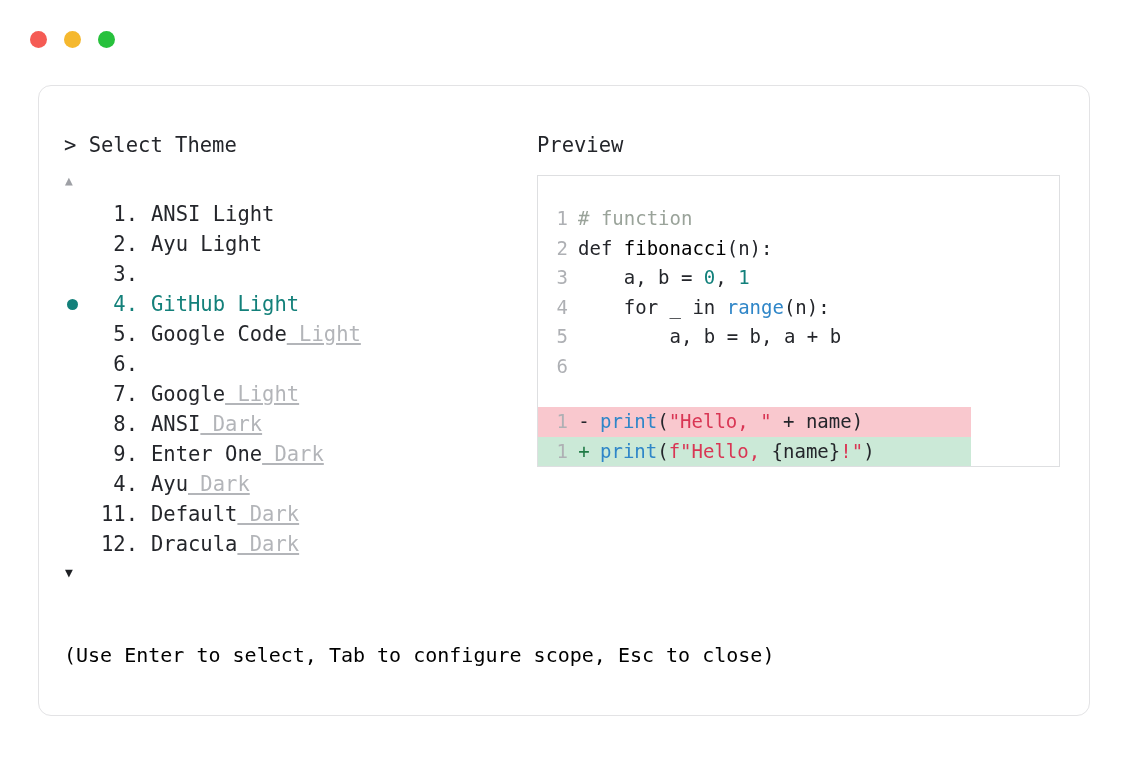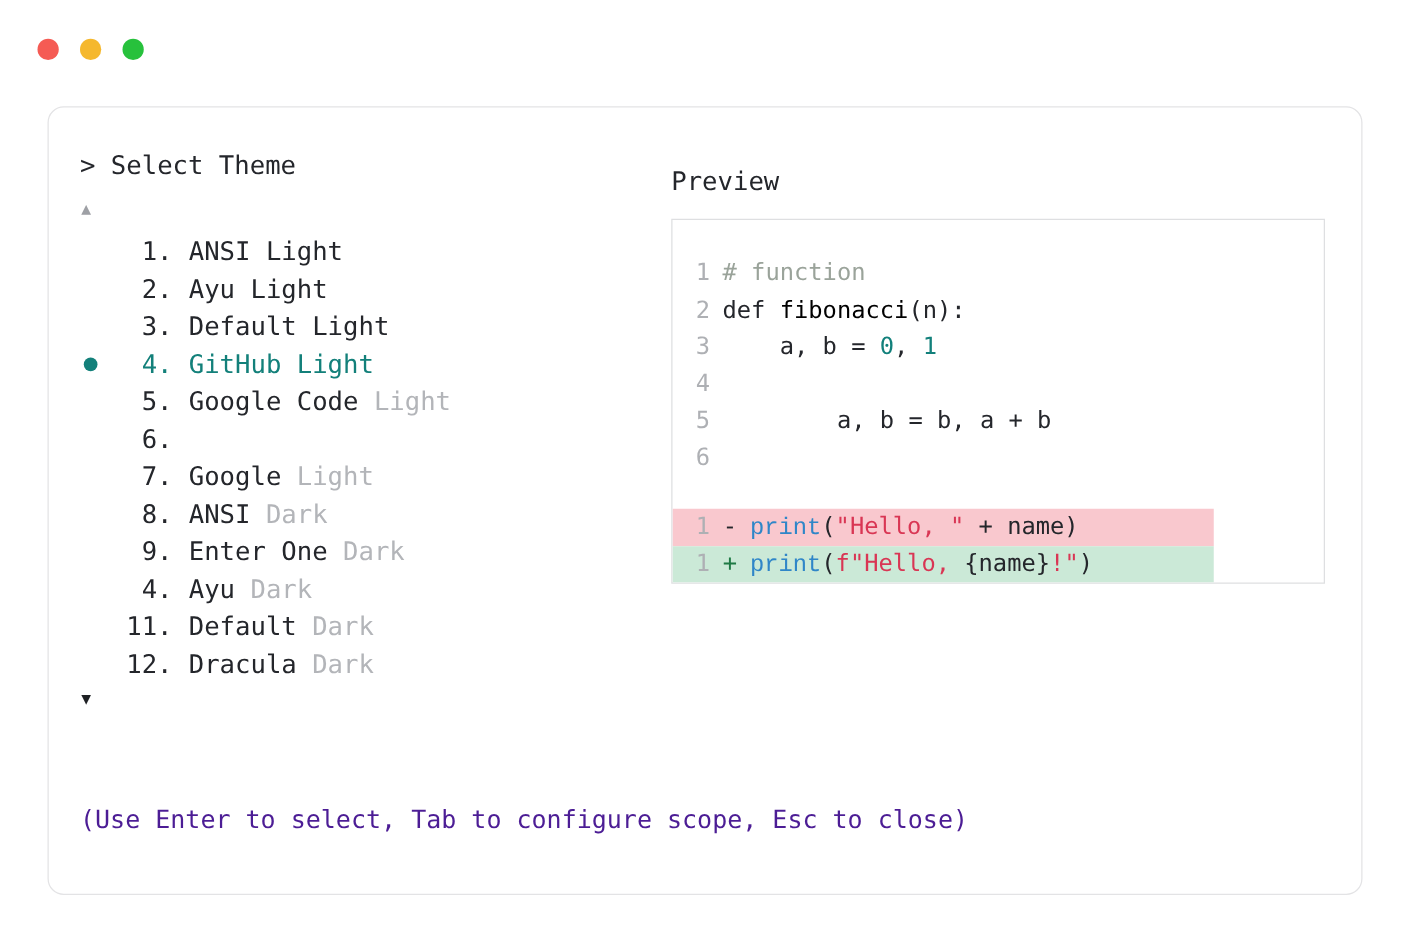--- a/index.html
+++ b/index.html
@@ -47,21 +47,21 @@
     position: absolute;
     left: 0;
     top: 0;
     right: 0;
     height: 100%;
   }
 
   #left-col {
     position: absolute;
     left: 25px;
-    top: 32px;
+    top: 45px;
     width: 470px;
   }
   #right-col {
     position: absolute;
     left: 498px;
     top: 45px;
     width: 530px;
   }
 
   .section-title {
@@ -112,21 +112,21 @@
     background: #13807a;
     margin-left: 3px;
   }
   .idx {
     width: 46px;
     flex: 0 0 46px;
     text-align: right;
     color: #24262b;
   }
   .name { margin-left: 13px; color: #24262b; }
-  .suffix { color: #b3b5b9; }
+  .suffix { color: #b3b5b9; text-decoration: underline; }
   .theme-row.selected .idx,
   .theme-row.selected .idx-dot,
   .theme-row.selected .name,
   .theme-row.selected .suffix { color: #13807a; }
 
   
   #preview-box {
     margin-top: 16px;
     width: 523px;
     height: 292px;
@@ -155,21 +155,21 @@
   .code-text { margin-left: 10px; text-align: right; }
 
   .blank-line { height: 26px; }
 
   .tok-comment { color: #9aa39a; }
   .tok-plain   { color: #24262b; }
   .tok-func    { color: #000000; }
   .tok-num     { color: #12807b; }
   .tok-builtin { color: #2f86c8; }
   .tok-str     { color: #d93654; }
-  .tok-print   { color: #2f86c8; font-family: Liberation Mono, monospace; }
+  .tok-print   { color: #2f86c8; }
 
   .diff-line {
     display: flex;
     align-items: baseline;
     font-size: 19px;
     line-height: 29.5px;
     height: 29.5px;
     white-space: pre;
     padding-left: 18px;
     width: 415px;
@@ -181,21 +181,21 @@
   .sign-add { color: #1f7a45; }
   .diff-text { margin-left: 10px; }
 
   
   #hint {
     position: absolute;
     left: 25px;
     top: 555px;
     font-size: 20px;
     line-height: 28px;
-    color: #4c1d95;
+    color: #000000;
     white-space: pre;
   }
 </style>
 </head>
 <body>
 
 <div id="titlebar">
     <span class="dot" style="background: rgb(245, 91, 84);"></span>
     <span class="dot" style="background: rgb(245, 184, 46);"></span>
     <span class="dot" style="background: rgb(39, 193, 60);"></span>
@@ -203,42 +203,42 @@
 
 <div id="panel">
   <div id="columns">
 
     <div id="left-col">
       <div class="section-title">&gt; Select Theme</div>
       <div class="scroll-arrow" id="arrow-up">▲</div>
       <div id="theme-list">
           <div class="theme-row"><span class="bullet-cell"></span><span class="idx">1.</span><span class="name">ANSI Light</span></div>
           <div class="theme-row"><span class="bullet-cell"></span><span class="idx">2.</span><span class="name">Ayu Light</span></div>
-          <div class="theme-row"><span class="bullet-cell"></span><span class="idx">3.</span><span class="name">Default Light</span></div>
+          <div class="theme-row"><span class="bullet-cell"></span><span class="idx">3.</span></div>
           <div class="theme-row selected"><span class="bullet-cell"><span class="bullet"></span></span><span class="idx">4.</span><span class="name">GitHub Light</span></div>
           <div class="theme-row"><span class="bullet-cell"></span><span class="idx">5.</span><span class="name">Google Code</span><span class="suffix"> Light</span></div>
           <div class="theme-row"><span class="bullet-cell"></span><span class="idx">6.</span></div>
           <div class="theme-row"><span class="bullet-cell"></span><span class="idx">7.</span><span class="name">Google</span><span class="suffix"> Light</span></div>
           <div class="theme-row"><span class="bullet-cell"></span><span class="idx">8.</span><span class="name">ANSI</span><span class="suffix"> Dark</span></div>
           <div class="theme-row"><span class="bullet-cell"></span><span class="idx">9.</span><span class="name">Enter One</span><span class="suffix"> Dark</span></div>
           <div class="theme-row"><span class="bullet-cell"></span><span class="idx">4.</span><span class="name">Ayu</span><span class="suffix"> Dark</span></div>
           <div class="theme-row"><span class="bullet-cell"></span><span class="idx">11.</span><span class="name">Default</span><span class="suffix"> Dark</span></div>
           <div class="theme-row"><span class="bullet-cell"></span><span class="idx">12.</span><span class="name">Dracula</span><span class="suffix"> Dark</span></div>
         </div>
       <div class="scroll-arrow" id="arrow-down">▼</div>
     </div>
 
     <div id="right-col">
       <div class="section-title">Preview</div>
       <div id="preview-box">
         <div id="code-lines">
             <div class="code-line"><span class="ln">1</span><span class="code-text"><span class="tok-comment"># function</span></span></div>
             <div class="code-line"><span class="ln">2</span><span class="code-text"><span class="tok-plain">def </span><span class="tok-func">fibonacci</span><span class="tok-plain">(n):</span></span></div>
             <div class="code-line"><span class="ln">3</span><span class="code-text"><span class="tok-plain">    a, b = </span><span class="tok-num">0</span><span class="tok-plain">, </span><span class="tok-num">1</span></span></div>
-            <div class="code-line"><span class="ln">4</span></div>
+            <div class="code-line"><span class="ln">4</span><span class="code-text"><span class="tok-plain">    for _ in </span><span class="tok-builtin">range</span><span class="tok-plain">(n):</span></span></div>
             <div class="code-line"><span class="ln">5</span><span class="code-text"><span class="tok-plain">        a, b = b, a + b</span></span></div>
             <div class="code-line"><span class="ln">6</span></div>
           </div>
         <div class="blank-line"></div>
         <div id="diff-lines">
             <div class="diff-line diff-del"><span class="ln">1</span><span class="diff-sign sign-del">-</span><span class="diff-text"><span class="tok-print">print</span><span class="tok-plain">(</span><span class="tok-str">"Hello, "</span><span class="tok-plain"> + name)</span></span></div>
             <div class="diff-line diff-add"><span class="ln">1</span><span class="diff-sign sign-add">+</span><span class="diff-text"><span class="tok-print">print</span><span class="tok-plain">(</span><span class="tok-str">f"Hello, </span><span class="tok-plain">{name}</span><span class="tok-str">!"</span><span class="tok-plain">)</span></span></div>
           </div>
       </div>
     </div>

